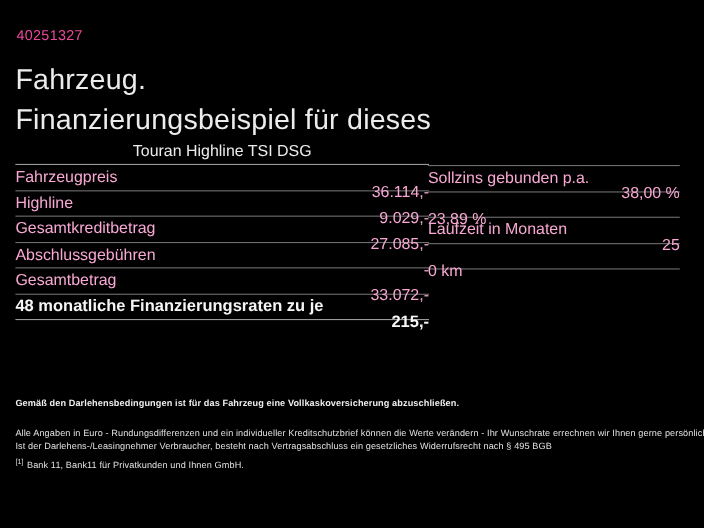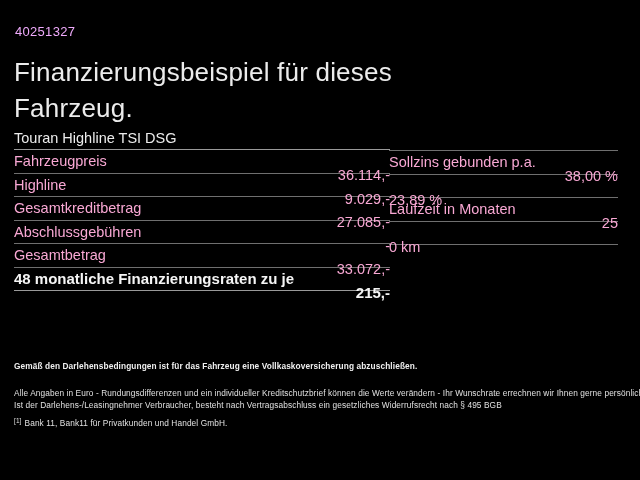--- a/index.html
+++ b/index.html
@@ -8,40 +8,41 @@
     background: #000000;
     position: relative;
     overflow: hidden;
     font-family: "Liberation Sans", sans-serif;
     color: #e6e6e6;
   }
   .abs { position: absolute; }
 
   #id-number {
     left: 15px; top: 24px;
-    font-size: 13px; color: #f0abfc;
+    font-size: 13px; color: #ec4899;
     letter-spacing: 0.3px;
   }
 
   #title {
     left: 14px; top: 54px;
     font-size: 26px; line-height: 36px;
     font-weight: 400; color: #ececec;
     letter-spacing: 0.2px;
   }
 
   
   #finance-table {
     left: 14px; top: 128px; width: 376px;
     font-size: 14.5px;
   }
   #finance-table .model-row {
     height: 21px; line-height: 21px;
     border-bottom: 1px solid #9a9a9a;
     color: #ececec;
+    text-align: center;
   }
   .row {
     height: 22.5px;
     display: flex; justify-content: space-between; align-items: center;
     border-bottom: 1px solid #6f6f6f;
     color: #f9a8d4;
   }
   .row .val { text-align: left; white-space: nowrap; margin-top: 28px; }
   .row.bold {
     font-weight: bold; color: #f5f5f5; font-size: 15px;
@@ -72,22 +73,22 @@
   #footer-footnote .fn-marker {
     font-size: 6.5px; vertical-align: 3px; margin-right: 3px;
   }
 </style>
 </head>
 <body>
 
 <div id="id-number" class="abs">40251327</div>
 
 <div id="title" class="abs">
+  <div>Fahrzeug.</div>
   <div>Finanzierungsbeispiel für dieses</div>
-  <div>Fahrzeug.</div>
 </div>
 
 <div id="finance-table" class="abs">
   <div class="model-row">Touran Highline TSI DSG</div>
 
   <div class="row">
     <span class="lbl">Fahrzeugpreis</span>
     <span class="val">36.114,-</span>
   </div>
   <div class="row">
@@ -126,14 +127,14 @@
   </div>
   <div class="row">
     <span class="val">0 km</span>
   </div>
 </div>
 
 <div id="footer-bold" class="abs fineprint">Gemäß den Darlehensbedingungen ist für das Fahrzeug eine Vollkaskoversicherung abzuschließen.</div>
 <div id="footer-line1" class="abs fineprint">Alle Angaben in Euro - Rundungsdifferenzen und ein individueller Kreditschutzbrief können die Werte verändern - Ihr Wunschrate errechnen wir Ihnen gerne persönlich</div>
 <div id="footer-line2" class="abs fineprint">Ist der Darlehens-/Leasingnehmer Verbraucher, besteht nach Vertragsabschluss ein gesetzliches Widerrufsrecht nach § 495 BGB</div>
 <div id="footer-footnote" class="abs fineprint">
-  <span class="fn-marker">[1]</span><span>Bank 11, Bank11 für Privatkunden und Handel GmbH.</span>
+  <span class="fn-marker">[1]</span><span>Bank 11, Bank11 für Privatkunden und Ihnen GmbH.</span>
 </div>
 
 </body></html>

